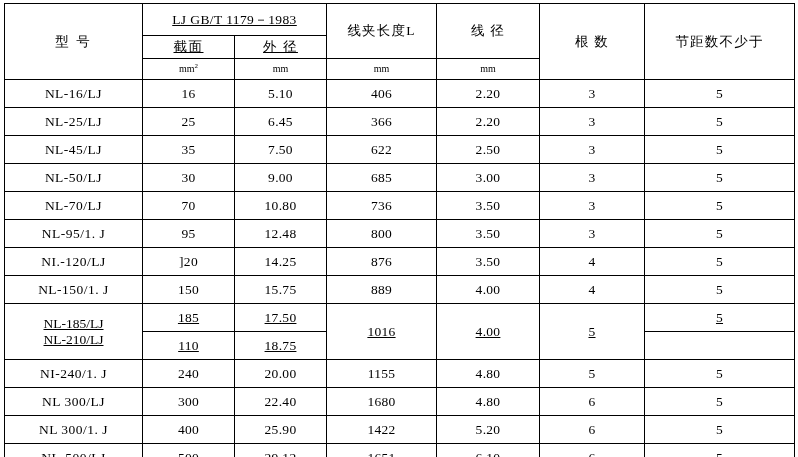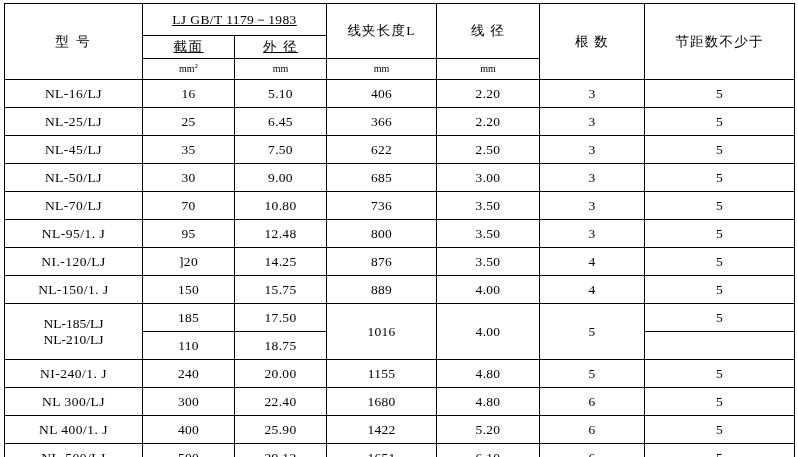--- a/index.html
+++ b/index.html
@@ -41,21 +41,21 @@
   col.c2 { width: 92px; }
   col.c3 { width: 110px; }
   col.c4 { width: 103px; }
   col.c5 { width: 105px; }
   col.c6 { width: 150px; }
 
   .hdr-tall { height: 32px; }
   .hdr-row2 { height: 23px; }
   .hdr-row3 { height: 21px; }
   .data-row { height: 28px; padding-left: 48px; }
-  .merge-row { height: 28px; }
+  .merge-row { height: 28px; text-decoration: underline; }
 
   .model-cell {
     font-size: 14px;
     letter-spacing: 0.5px;
   }
   .title-model {
     font-size: 14.5px;
     letter-spacing: 2px;
   }
   .grp-title {
@@ -242,21 +242,21 @@
       <tr class="data-row">
         <td class="model-cell">NL 300/LJ</td>
         <td class="num">300</td>
         <td class="num">22.40</td>
         <td class="num">1680</td>
         <td class="num">4.80</td>
         <td class="num">6</td>
         <td class="num">5</td>
       </tr>
       <tr class="data-row">
-        <td class="model-cell">NL 400/1. J</td>
+        <td class="model-cell">NL 300/1. J</td>
         <td class="num">400</td>
         <td class="num">25.90</td>
         <td class="num">1422</td>
         <td class="num">5.20</td>
         <td class="num">6</td>
         <td class="num">5</td>
       </tr>
       <tr class="data-row">
         <td class="model-cell">NL-500/LJ</td>
         <td class="num">500</td>

